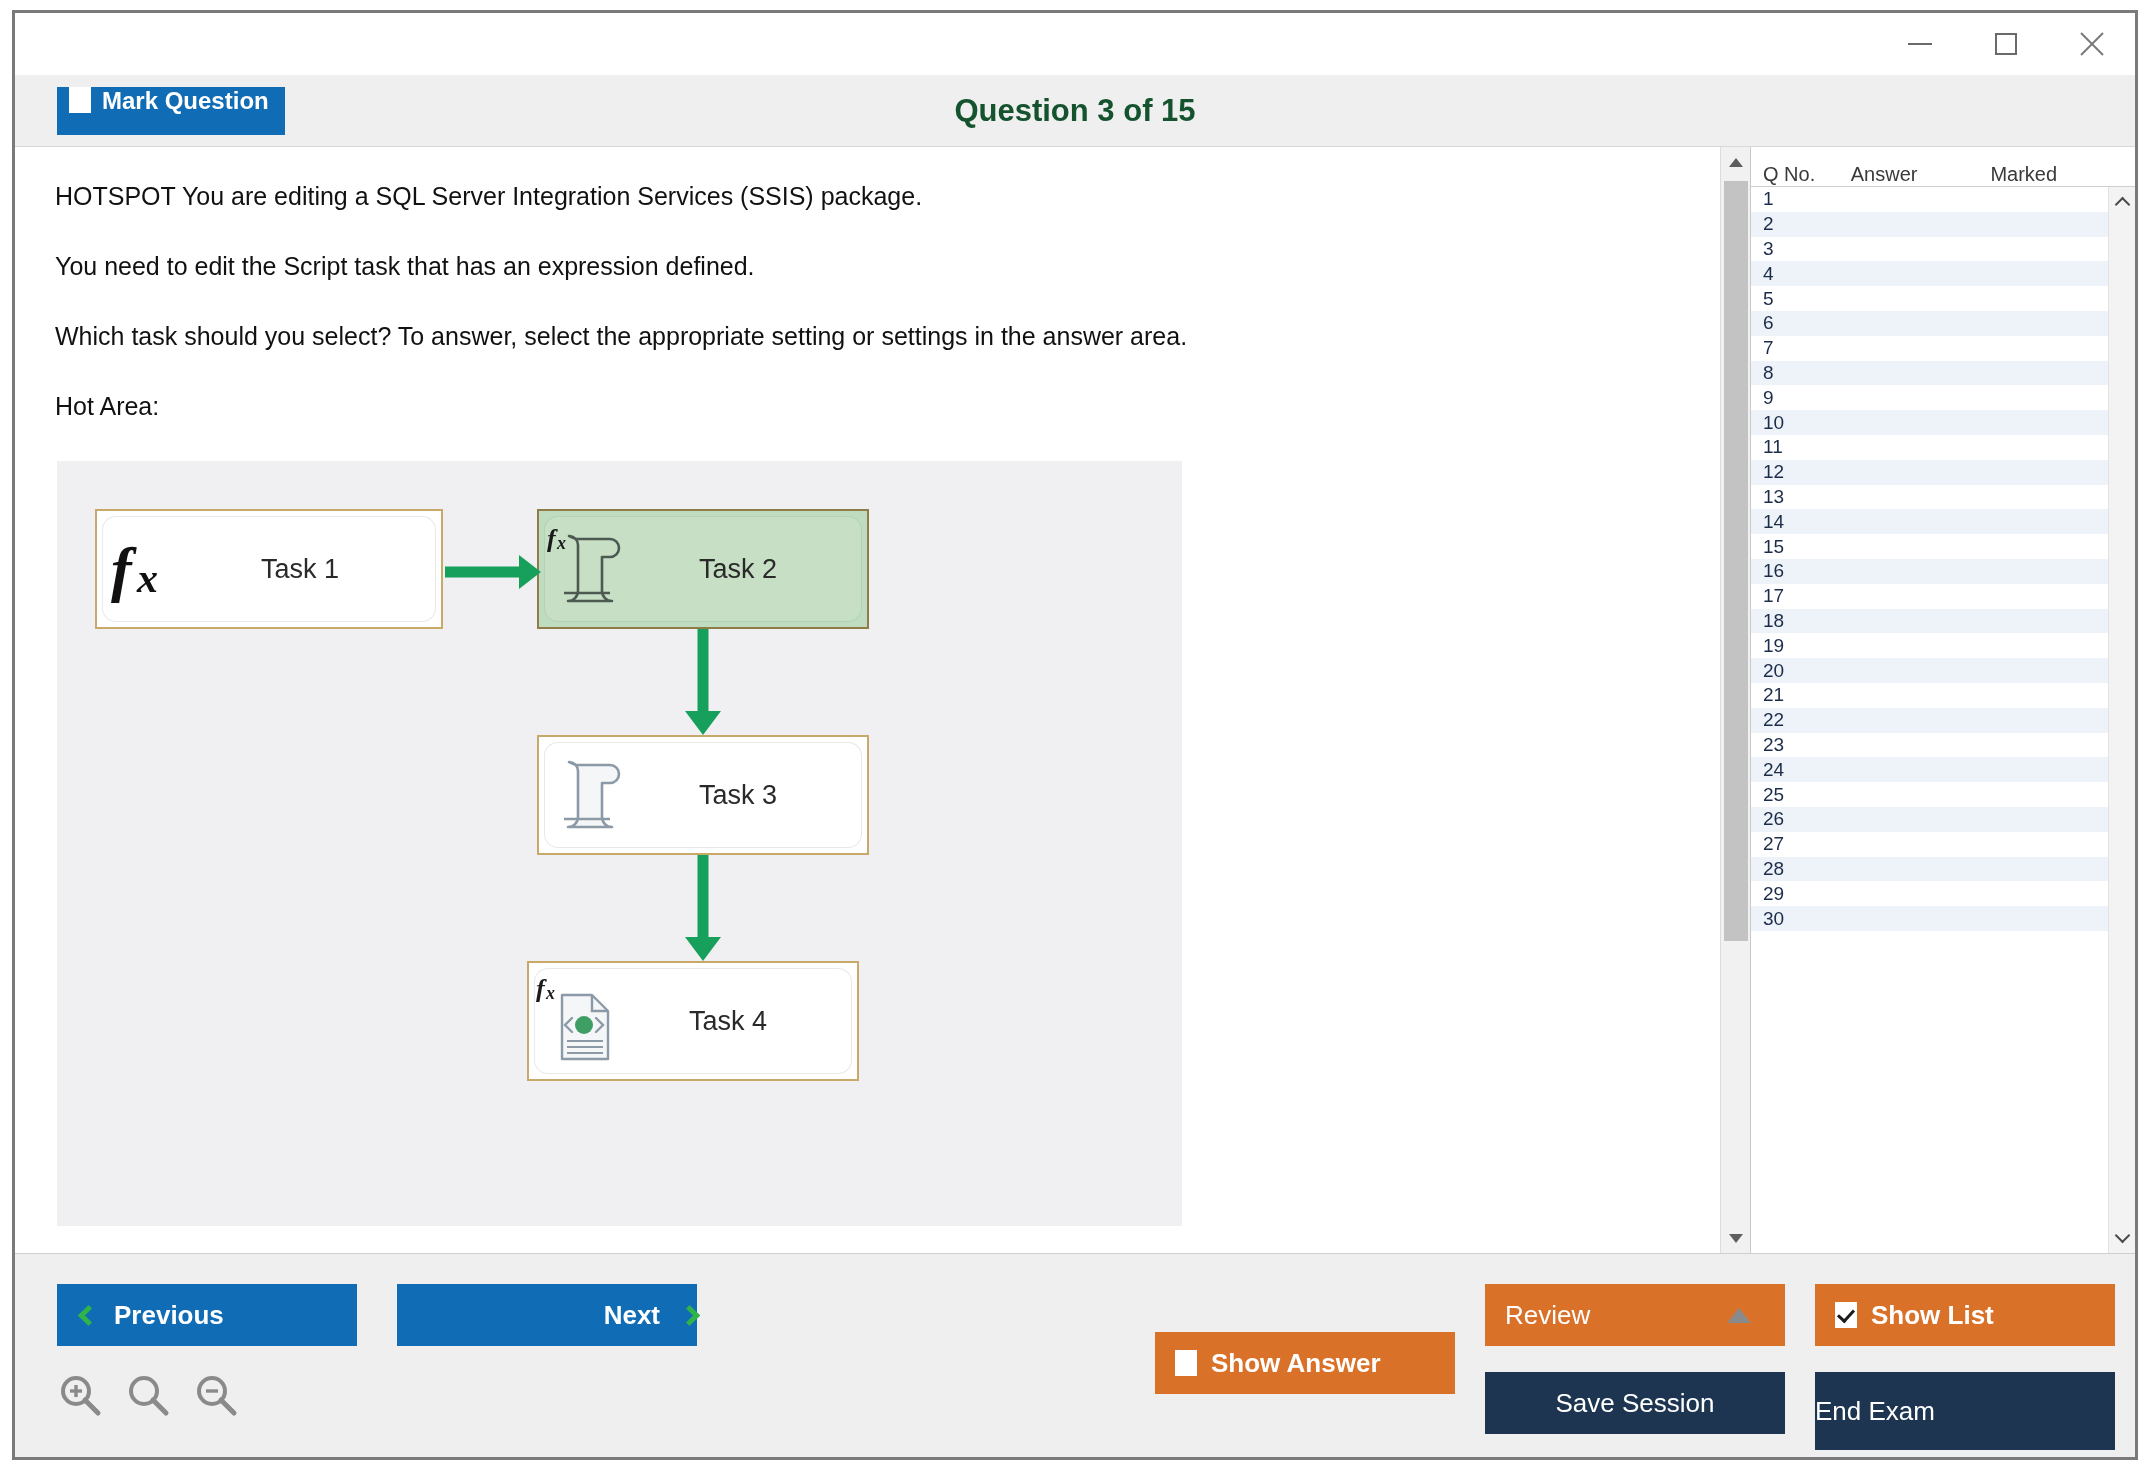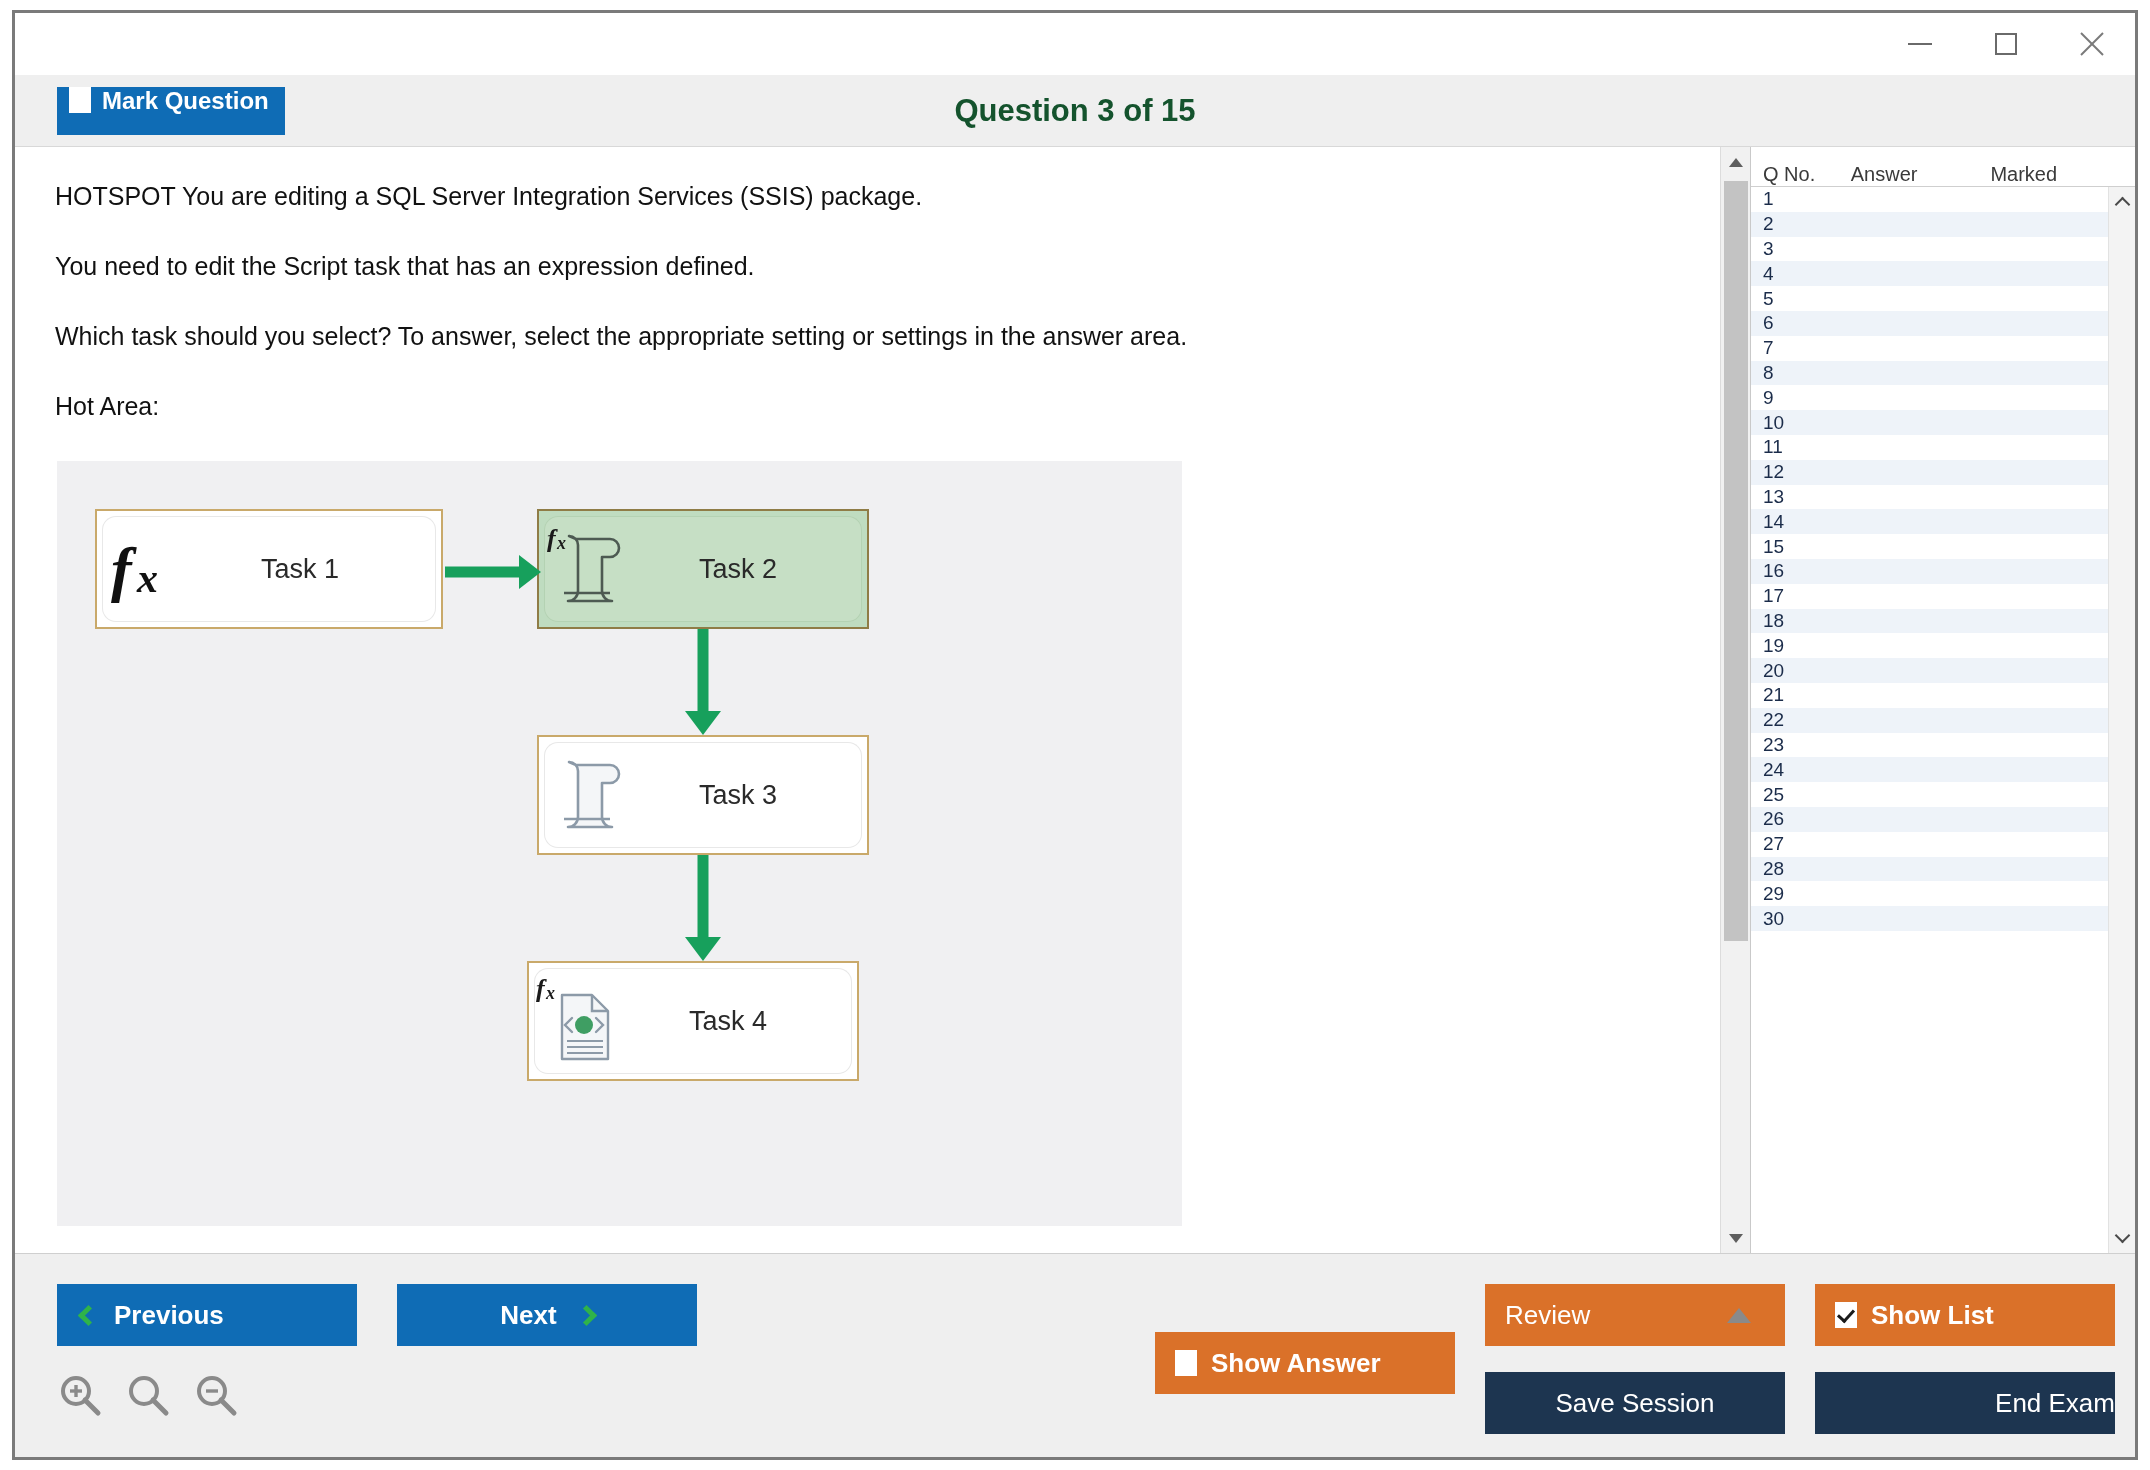--- a/index.html
+++ b/index.html
@@ -279,21 +279,21 @@
   .btn-orange{ background: #da7129; color: #ffffff; }
   .btn-navy  { background: #1d3550; color: #ffffff; }
   .btn-label { font-size: 26px; font-weight: bold; white-space: nowrap; }
 
   #btn-previous {
     left: 42px; top: 30px; width: 300px; height: 62px;
     padding-left: 24px; gap: 18px;
   }
   #btn-next {
     left: 382px; top: 30px; width: 300px; height: 62px;
-    justify-content: center; gap: 22px;
+    justify-content: flex-end; gap: 22px;
   }
   .chev-green {
     width: 15px; height: 15px;
     border: solid #2fb34a; border-width: 0 5px 5px 0;
     flex: 0 0 auto;
   }
   .chev-green.left  { transform: rotate(135deg); }
   .chev-green.right { transform: rotate(-45deg); }
 
   #btn-show-answer {
@@ -311,22 +311,22 @@
   }
   #btn-show-list {
     left: 1800px; top: 30px; width: 300px; height: 62px;
     padding-left: 20px; gap: 14px;
   }
   #btn-save-session {
     left: 1470px; top: 118px; width: 300px; height: 62px;
     justify-content: center;
   }
   #btn-end-exam {
-    left: 1800px; top: 118px; width: 300px; height: 62px;
-    justify-content: flex-end;
+    left: 1800px; top: 118px; width: 300px; height: 78px;
+    justify-content: flex-start;
   }
 
   #zoom-controls {
     position: absolute; left: 42px; top: 118px;
     display: flex; align-items: center; gap: 22px;
   }
   .zoom-btn { cursor: pointer; display: block; }
 </style>
 </head>
 <body>

